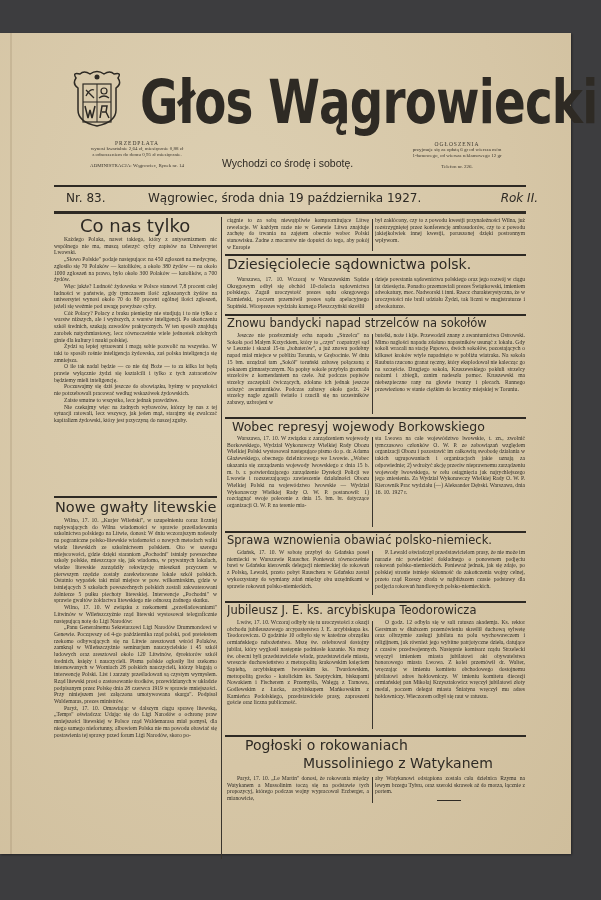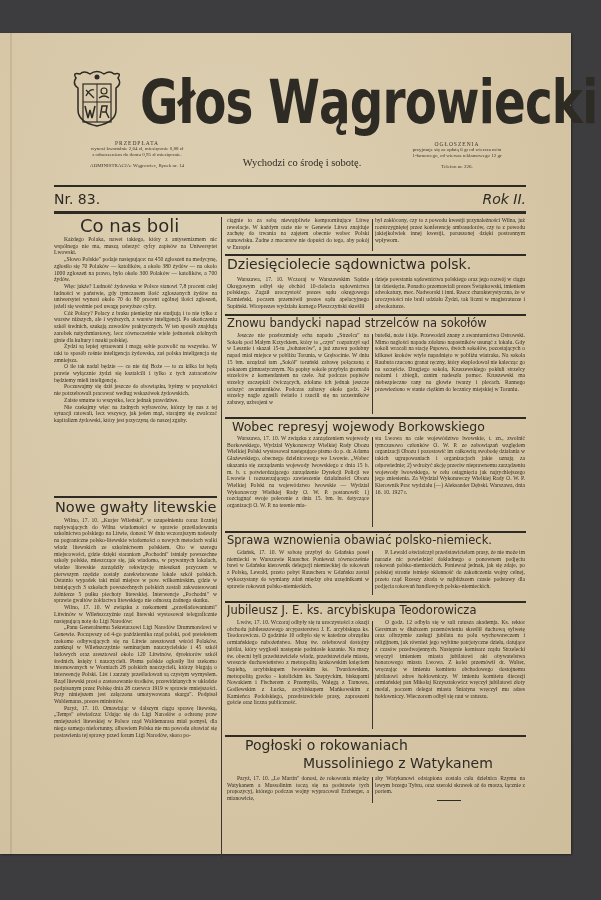--- a/index.html
+++ b/index.html
@@ -21,25 +21,25 @@
   .title {
     position:absolute; left:86px; top:34px; width:400px; height:70px;
     font-family:"DejaVu Sans", sans-serif; font-weight:bold; font-size:60px;
     line-height:70px; color:#2e2a24; letter-spacing:-1px;
     transform:scaleX(0.78); transform-origin:left center; white-space:nowrap;
   }
   .subbox { position:absolute; font-family:"Liberation Serif", serif; color:#3a352d; text-align:center; }
   .sub-left { left:8px; top:107px; width:150px; font-size:5px; line-height:6px; }
   .sub-right { left:328px; top:108px; width:150px; font-size:5px; line-height:6px; }
   .caps { letter-spacing:1px; font-size:5.5px; }
-  .tagline { position:absolute; left:168px; top:124px; width:160px; text-align:center;
-    font-family:Liberation Serif, serif; font-size:10.5px; color:#2e2a24; }
+  .tagline { position:absolute; left:168px; top:124px; width:160px; text-align:left;
+    font-family:Liberation Sans, sans-serif; font-size:10.5px; color:#2e2a24; }
   .rule { position:absolute; left:54px; width:472px; background:#2e2a24; }
-  .dateline { position:absolute; left:54px; top:158px; width:472px; height:16px;
-    font-family:"DejaVu Sans", sans-serif; font-size:14px; color:#2e2a24; }
+  .dateline { position:absolute; left:66px; top:158px; width:472px; height:16px;
+    font-family:"DejaVu Sans", sans-serif; font-size:12px; color:#2e2a24; }
   .dateline span { position:absolute; top:0; white-space:nowrap; }
   .col-text {
     position:absolute; font-family:"Liberation Serif", serif; font-size:5.6px; line-height:6.7px;
     color:#2f2b25; text-align:justify; overflow:hidden; hyphens:auto;
   }
   .col-text p { margin:0; text-indent:10px; }
   .hl {
     position:absolute; font-family:"DejaVu Sans", sans-serif; color:#2e2a24; white-space:nowrap; overflow:hidden;
   }
   .hline { position:absolute; background:#2e2a24; height:2px; }
@@ -80,25 +80,26 @@
       <div class="caps">OGŁOSZENIA</div>
       <div>przyjmuje się za opłatą 6 gr od wiersza m/m</div>
       <div>1-łamowego, od wiersza reklamowego 12 gr</div>
       <div style="margin-top:5px;">Telefon nr. 226.</div>
     </div>
   </div>
 
   <div class="rule" style="top:152px;height:2px;"></div>
   <div class="dateline">
     <span style="left:0;">Nr. 83.</span>
+    <span style="left:82px;">Wągrowiec, środa dnia 19 października 1927.</span>
     <span style="right:0;font-style:italic;">Rok II.</span>
   </div>
   <div class="rule" style="top:178px;height:3px;"></div>
 
-  <div class="hl" style="left:80px;top:182px;font-size:18px;">Co nas boli</div>
+  <div class="hl" style="left:80px;top:182px;font-size:18px;">Co nas tylko</div>
   <div class="col-text" style="left:54px;top:203px;width:163px;height:255px;">
     <p>Każdego Polaka, nawet takiego, który z antysemizmem nic wspólnego nie ma, muszą uderzyć cyfry zapisów na Uniwersytet Lwowski.</p>
     <p>„Słowo Polskie" podaje następujące: na 450 zgłoszeń na medycynę, zgłosiło się 70 Polaków — katolików, a około 380 żydów — na około 1000 zgłoszeń na prawo, było około 300 Polaków — katolików, a 700 żydów.</p>
     <p>Więc jakże? Ludność żydowska w Polsce stanowi 7,8 procent całej ludności w państwie, gdy tymczasem ilość zgłoszonych żydów na uniwersytet wynosi około 70 do 80 procent ogólnej ilości zgłoszeń, jeżeli się weźmie pod uwagę powyższe cyfry.</p>
     <p>Cóż Polacy? Polacy z braku pieniędzy nie studjują i to nie tylko z warstw niższych, ale i wyższych, z warstw inteligencji. Po ukończeniu szkół średnich, szukają zawodów praktycznych. W ten sposób znajdują zarobek natychmiastowy, lecz równocześnie wiele jednostek zdolnych ginie dla kultury i nauki polskiej.</p>
     <p>Żydzi są lepiej sytuowani i mogą sobie pozwolić na wszystko. W taki to sposób rośnie inteligencja żydowska, zaś polska inteligencja się zmniejsza.</p>
     <p>O ile tak nadal będzie — co nie daj Boże — to za kilka lat będą prawie wyłącznie żydzi się kształcili i tylko z tych zatraceńców będziemy mieli inteligencję.</p>
     <p>Poczuwajmy się dziś jeszcze do obowiązku, byśmy w przyszłości nie potrzebowali pracować według wskazówek żydowskich.</p>
     <p>Zaiste smutne to wszystko, lecz jednak prawdziwe.</p>
     <p>Nie czekajmy więc na żadnych wybawców, którzy by nas z tej sytuacji ratowali, lecz wszyscy, jak jeden mąż, starajmy się zwalczać kapitalizm żydowski, który jest przyczyną do naszej zguby.</p>

